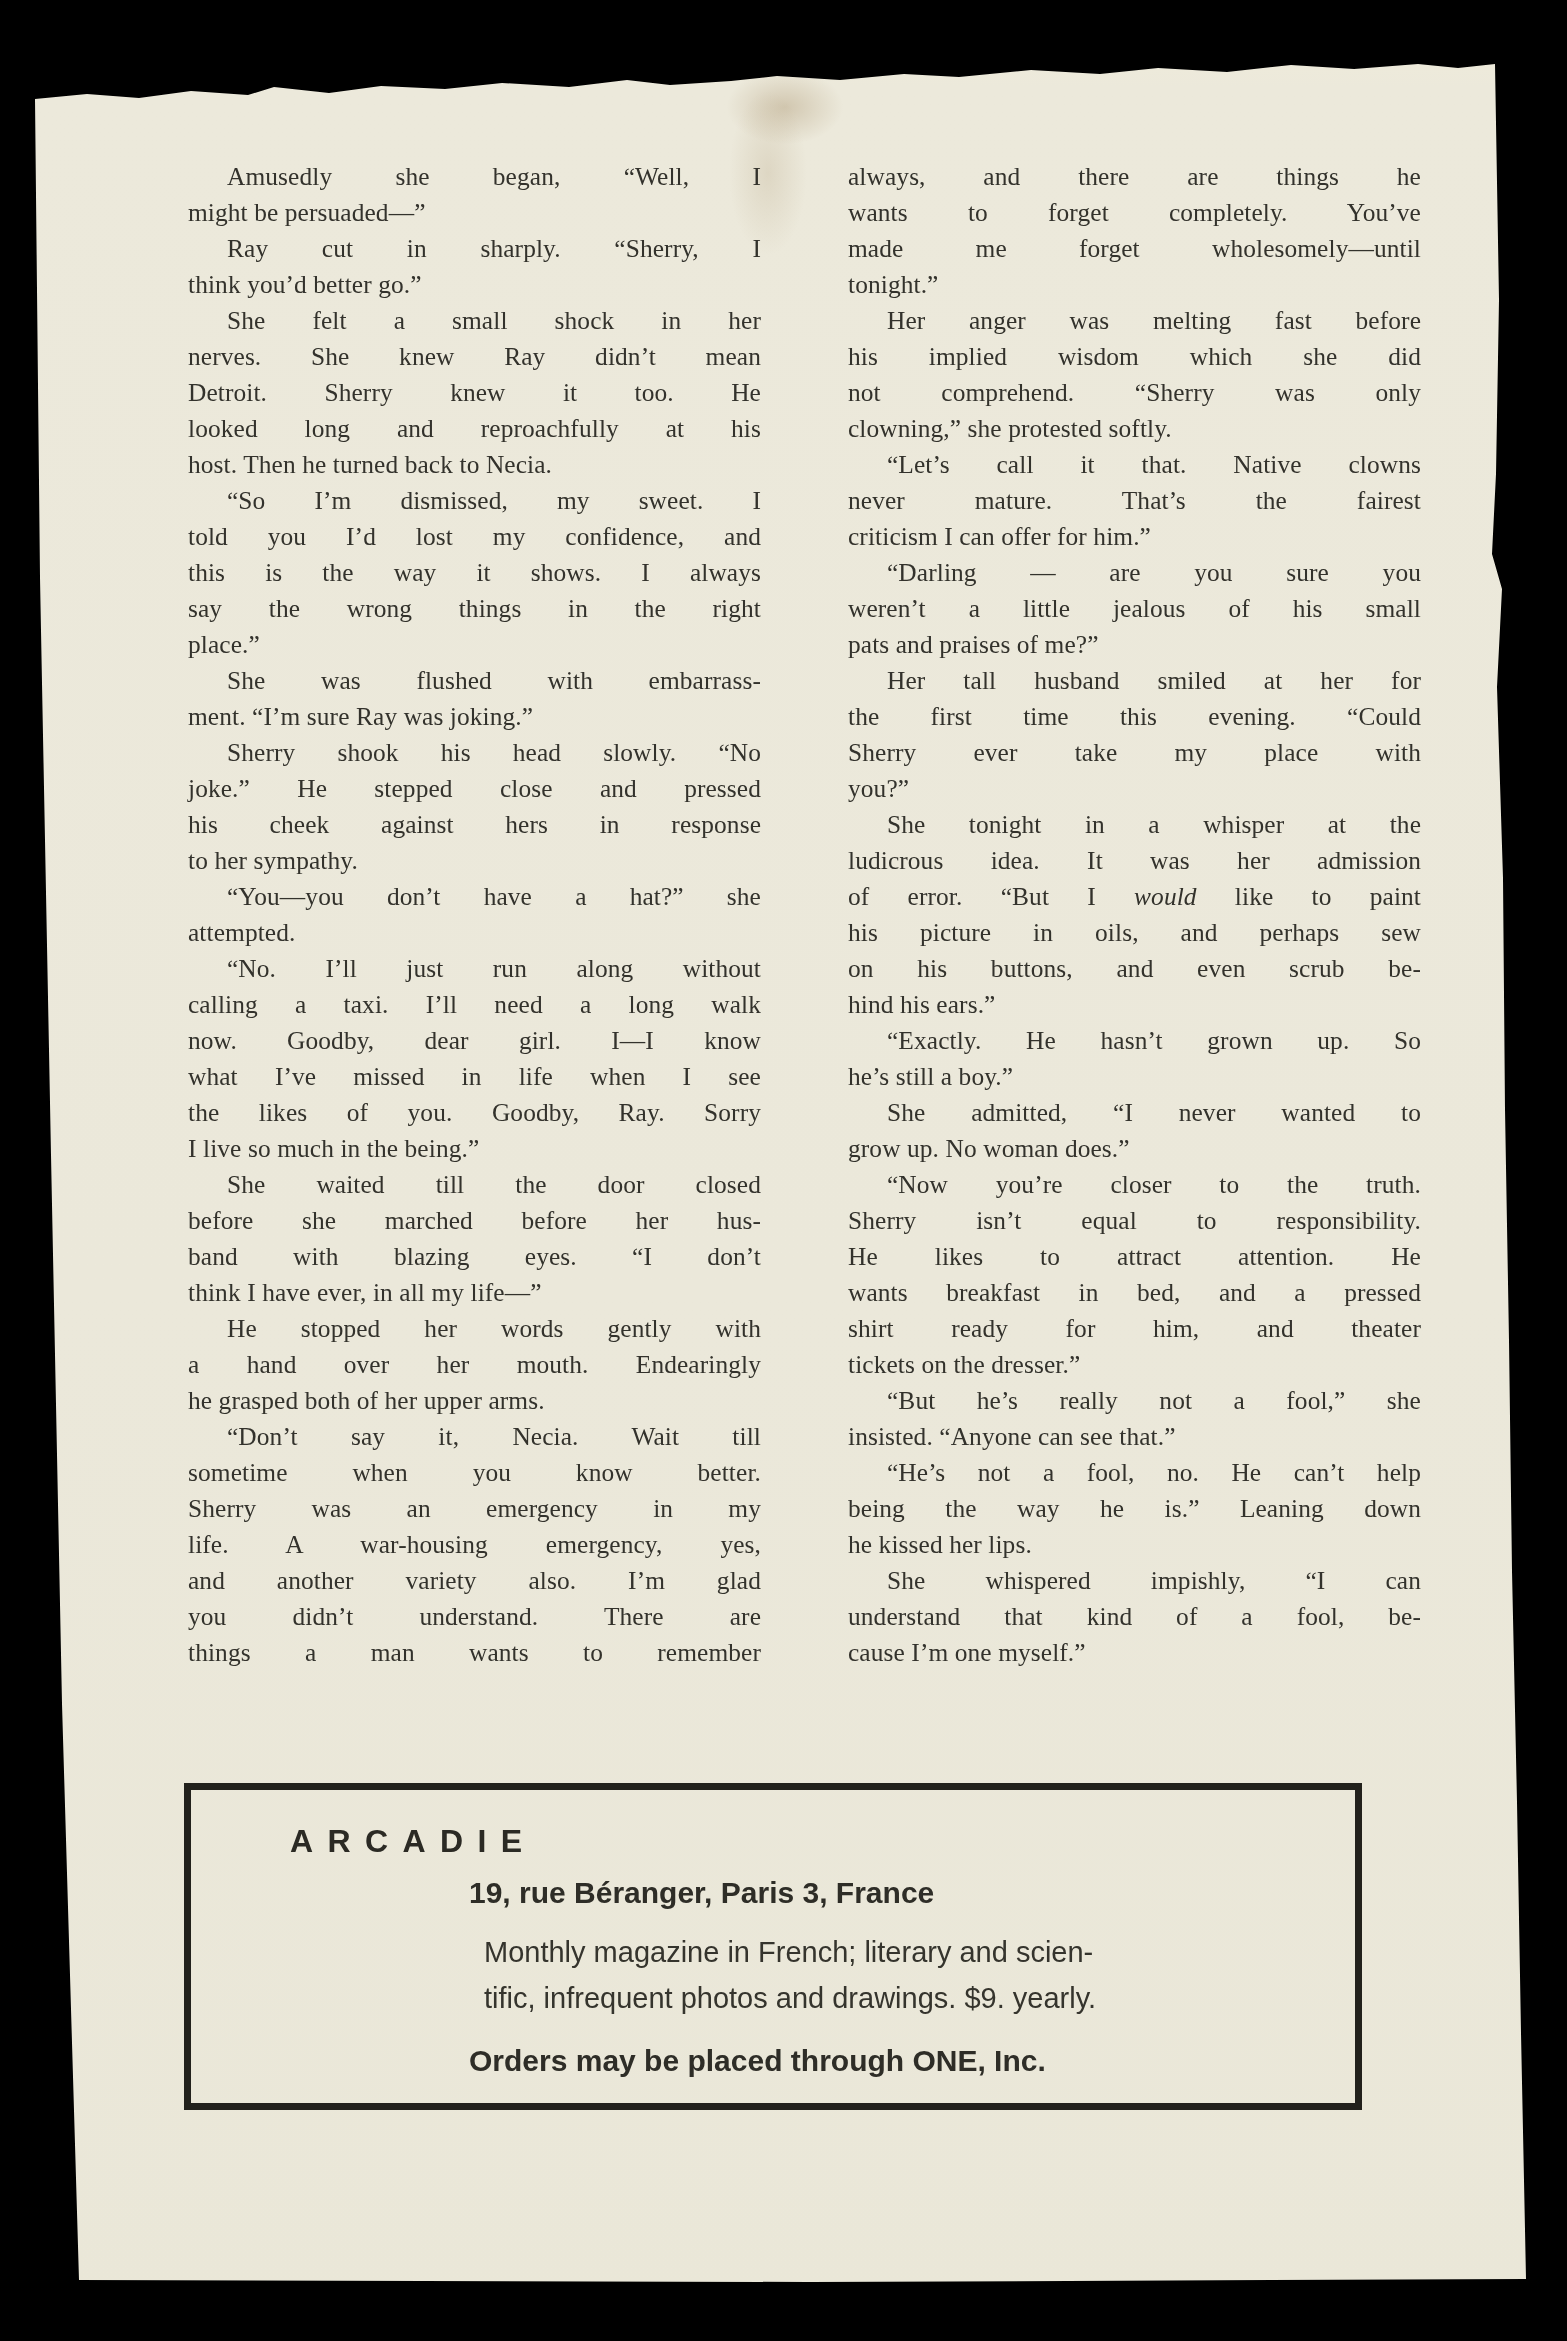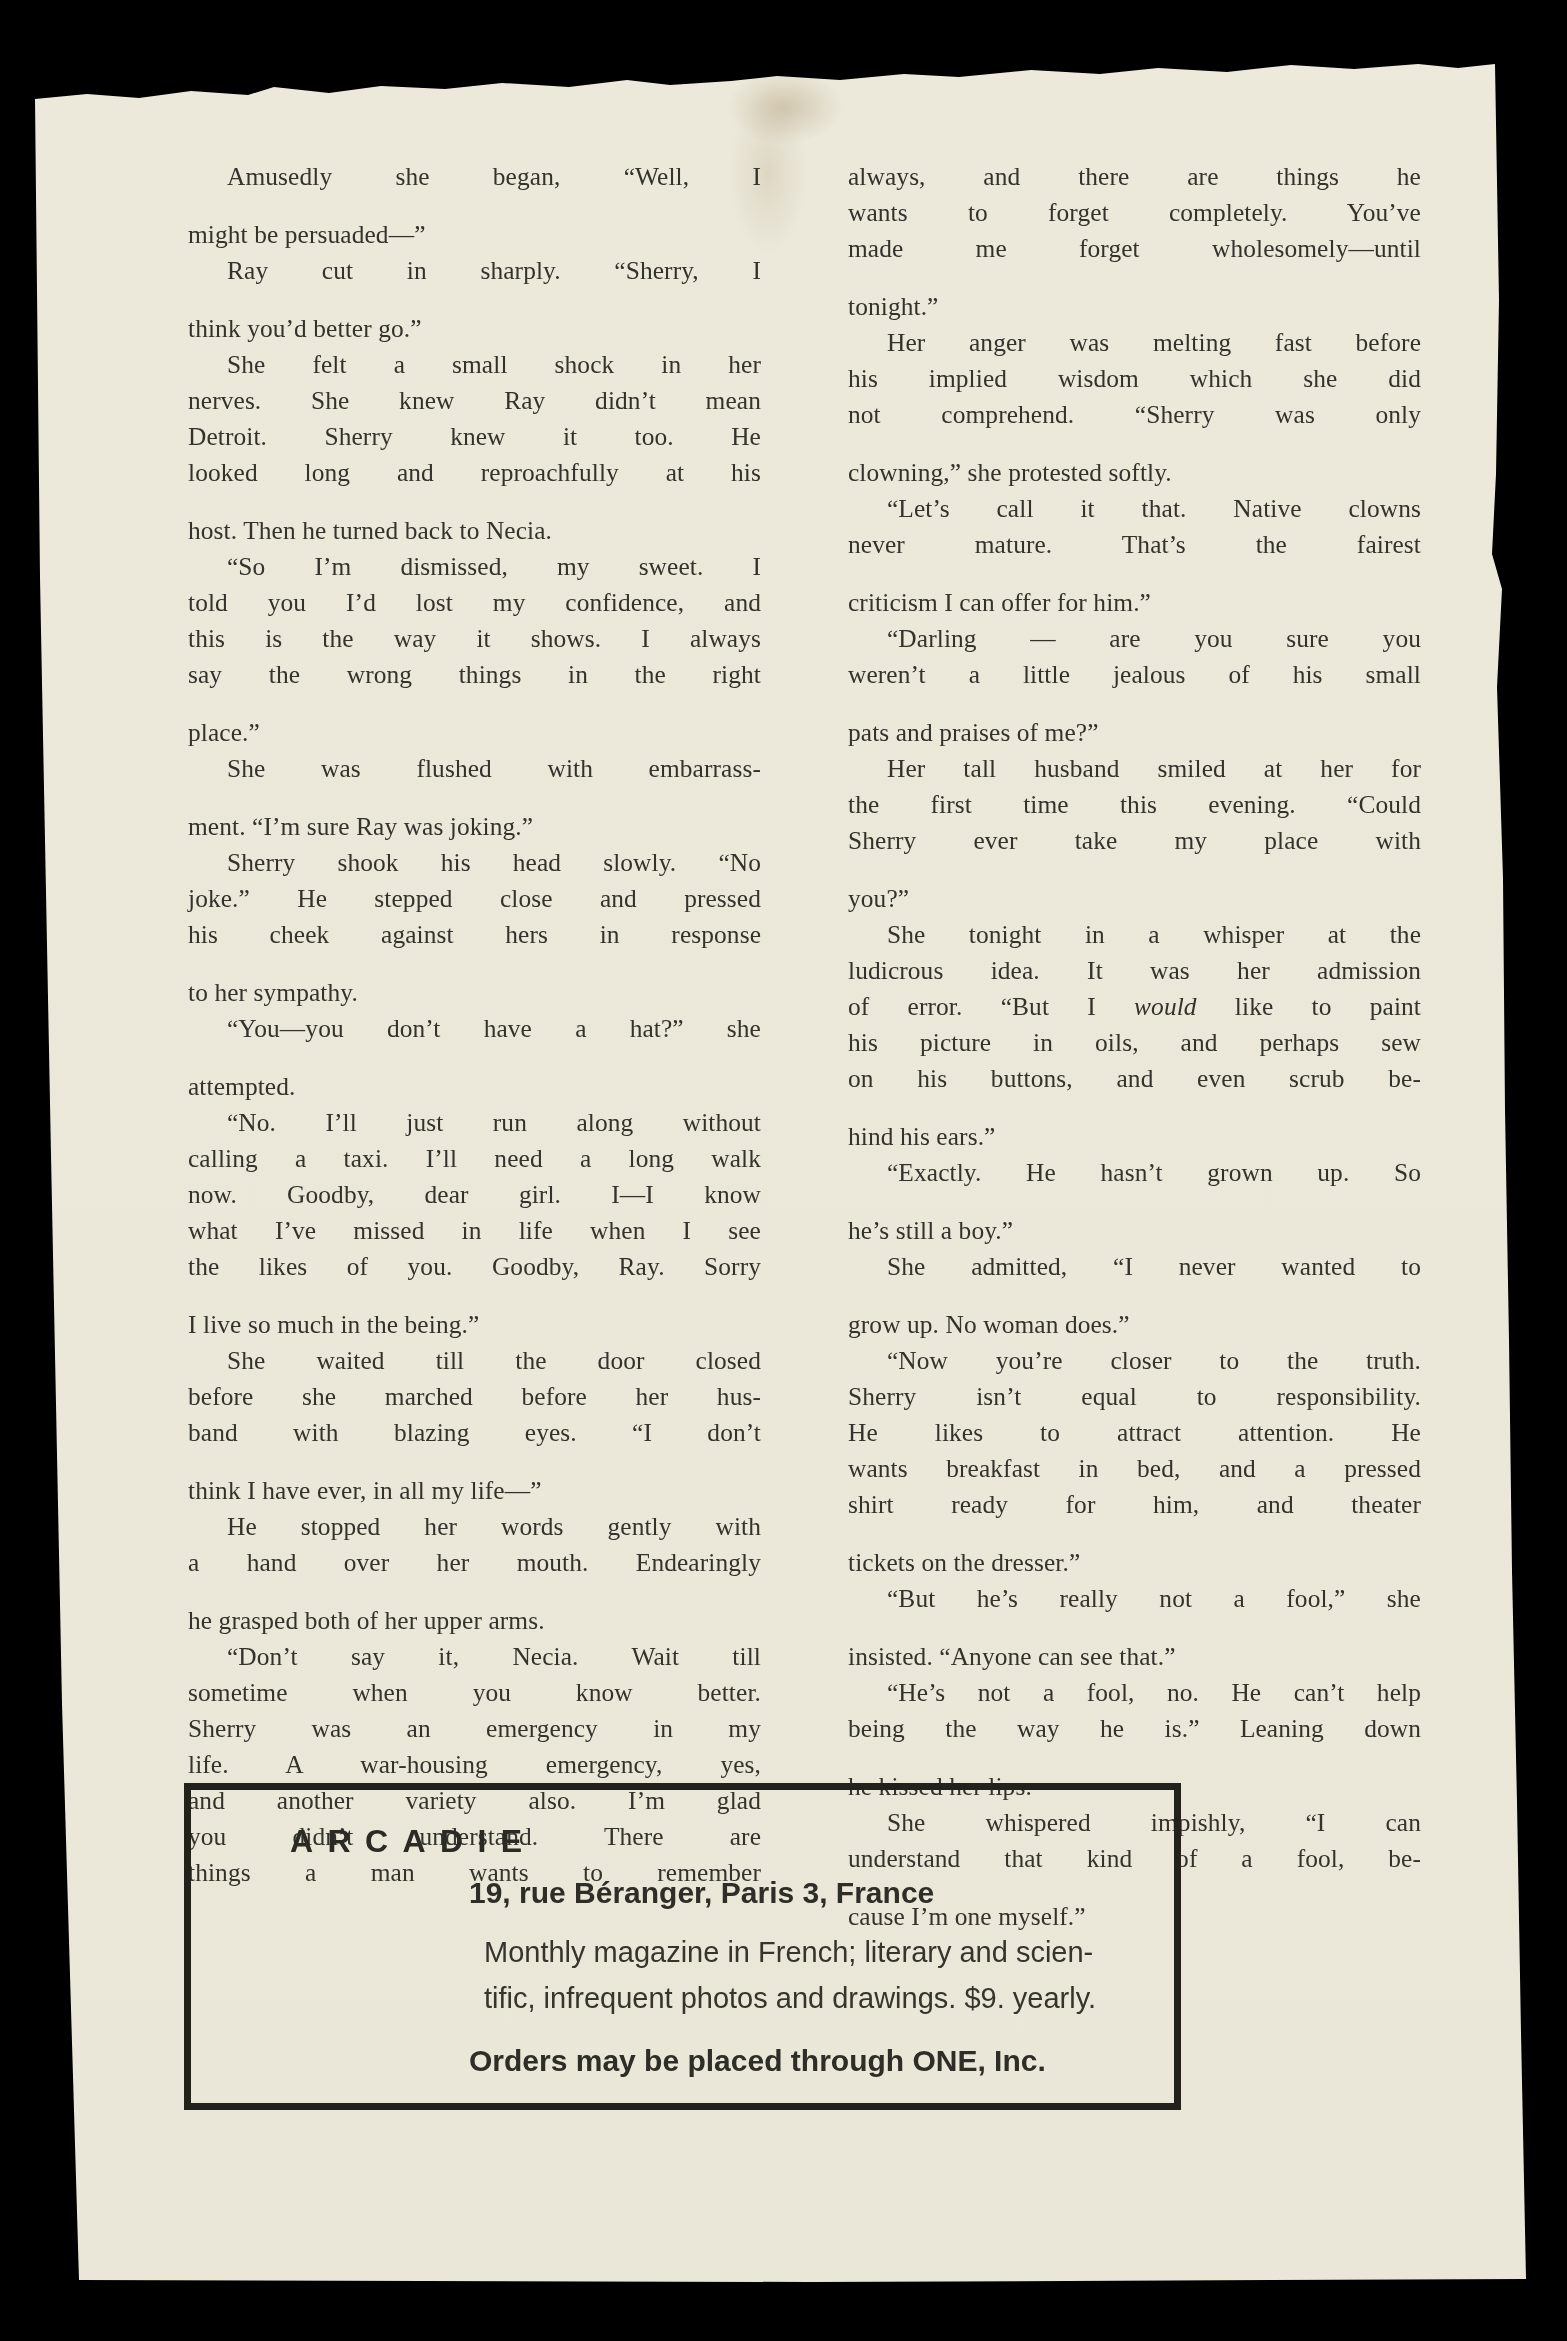--- a/index.html
+++ b/index.html
@@ -58,28 +58,28 @@
   }
   .line {
     line-height: 36px;
     height: 36px;
     white-space: nowrap;
     text-align: justify;
     text-align-last: justify;
     letter-spacing: 0.1px;
   }
   .line.indent { text-indent: 39px; }
-  .line.end { text-align-last: left; margin-top: 22px; }
+  .line.end { text-align-last: left; }
   .line i { font-style: italic; margin-top: 47px; }
   
   .ad-box {
     position: absolute;
     left: 184px;
     top: 1783px;
-    width: 997px;
+    width: 1178px;
     height: 327px;
     box-sizing: border-box;
     border: 7.5px solid #22211c;
     background: transparent;
     color: #2e2d27;
     font-family: "Liberation Sans", sans-serif;
     overflow: hidden;
   }
   .ad-title {
     margin: 33px 0 0 99px;

